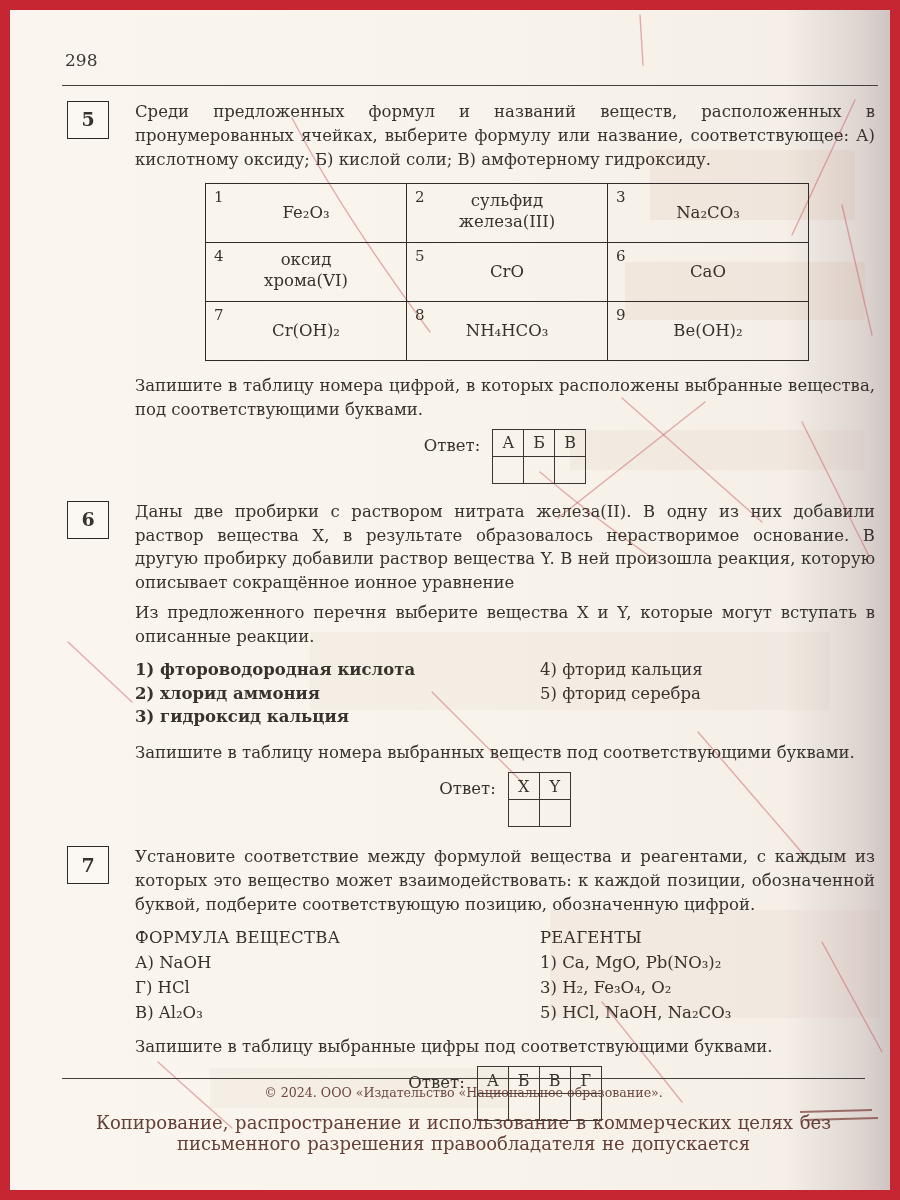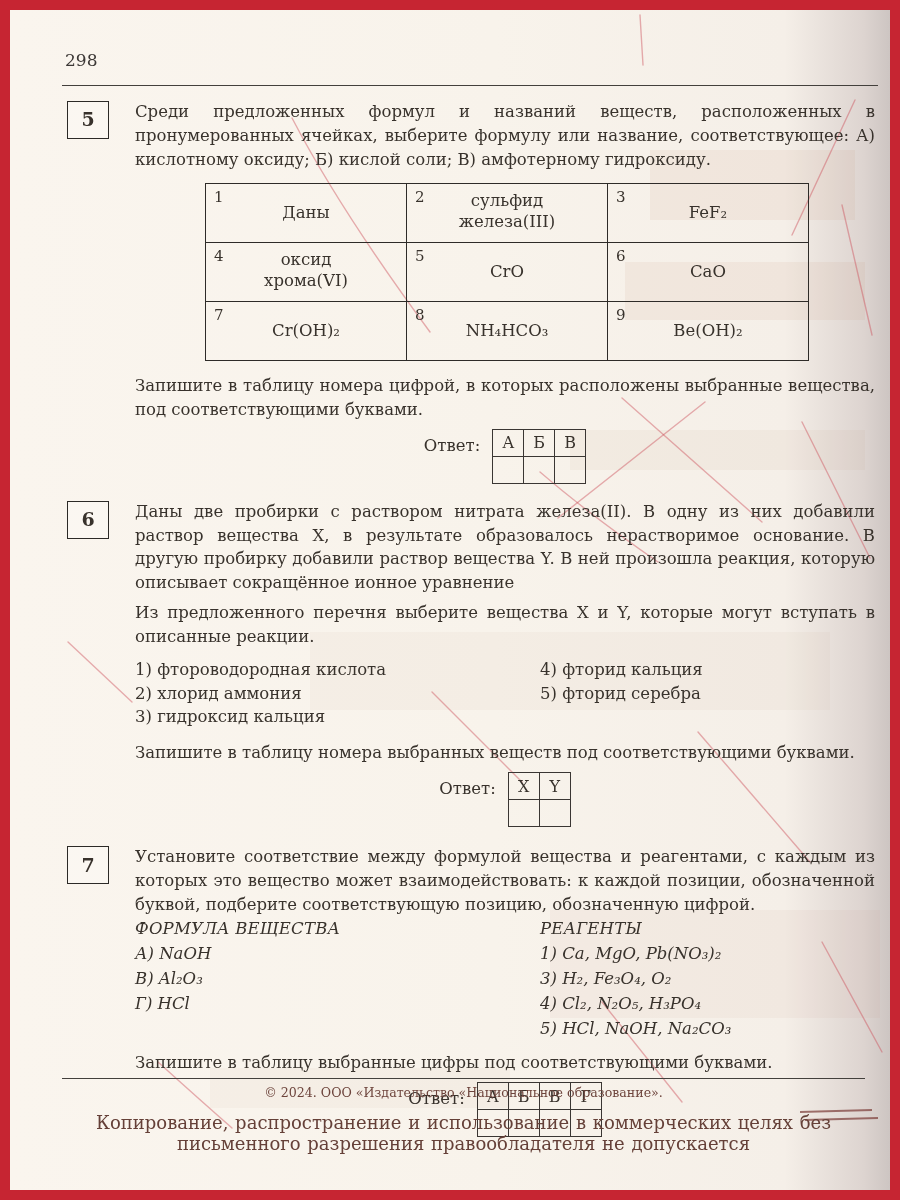--- a/index.html
+++ b/index.html
@@ -32,24 +32,24 @@
   }
   .cellnum{position:absolute;left:8px;top:3px;font-size:15px;}
   .cellval{display:inline-block;max-width:125px;line-height:1.25;}
   .instr{margin-top:13px;}
   .answer{display:flex;align-items:flex-start;margin-top:7px;justify-content:center;}
   .answer .alabel{margin-top:5px;}
   .atable{border-collapse:collapse;margin-left:12px;}
   .atable td{border:1.4px solid #3a3633;width:30px;height:26px;text-align:center;font-size:16px;padding:0;}
   .equation{text-align:center;margin:3px 0 2px 0;}
   .twocol{display:flex;margin-top:9px;}
-  .twocol .colL{width:405px;flex:0 0 405px;}
+  .twocol .colL{width:405px;flex:0 0 405px;font-weight:bold;}
   .opt{line-height:1.42;}
   .colhead{letter-spacing:.2px;}
-  .q7cols{display:flex;margin-top:0;font-style:italic;}
+  .q7cols{display:flex;margin-top:9px;}
   .q7cols .colL{width:405px;flex:0 0 405px;}
   .q7item{line-height:1.52;}
   .footer{position:absolute;left:52px;right:25px;bottom:36px;}
   .footer .frule{border-top:1.7px solid #43403c;}
   .fline1{margin-top:6px;text-align:center;font-size:12.6px;color:#6d443c;}
   .fline2{margin-top:12px;text-align:center;font-size:18px;color:#654038;word-spacing:1px;}
 </style>
 </head>
 <body>
 
@@ -91,23 +91,23 @@
   </div>
   <div class="rule"></div>
 
   <div class="question">
     <div class="qbox">5</div>
     <div class="jtext">Среди предложенных формул и названий веществ, расположенных в пронумерованных ячейках, выберите формулу или название, соответствующее: А) кислотному оксиду; Б) кислой соли; В) амфотерному гидроксиду.</div>
 
     <table class="q5table">
       <tbody>
         <tr>
-          <td><span class="cellnum">1</span><span class="cellval">Даны</span></td>
+          <td><span class="cellnum">1</span><span class="cellval">Fe₂O₃</span></td>
           <td><span class="cellnum">2</span><span class="cellval">сульфид железа(III)</span></td>
-          <td><span class="cellnum">3</span><span class="cellval">FeF₂</span></td>
+          <td><span class="cellnum">3</span><span class="cellval">Na₂CO₃</span></td>
         </tr>
         <tr>
           <td><span class="cellnum">4</span><span class="cellval">оксид хрома(VI)</span></td>
           <td><span class="cellnum">5</span><span class="cellval">CrO</span></td>
           <td><span class="cellnum">6</span><span class="cellval">CaO</span></td>
         </tr>
         <tr>
           <td><span class="cellnum">7</span><span class="cellval">Cr(OH)₂</span></td>
           <td><span class="cellnum">8</span><span class="cellval">NH₄HCO₃</span></td>
           <td><span class="cellnum">9</span><span class="cellval">Be(OH)₂</span></td>
@@ -173,28 +173,27 @@
   </div>
 
   <div class="question" style="margin-top:18px;">
     <div class="qbox">7</div>
     <div class="jtext">Установите соответствие между формулой вещества и реагентами, с каждым из которых это вещество может взаимодействовать: к каждой позиции, обозначенной буквой, подберите соответствующую позицию, обозначенную цифрой.</div>
 
     <div class="q7cols">
       <div class="colL">
         <div class="colhead">ФОРМУЛА ВЕЩЕСТВА</div>
         <div class="q7item">А) NaOH</div>
+        <div class="q7item">Г) HCl</div>
         <div class="q7item">В) Al₂O₃</div>
-        <div class="q7item">Г) HCl</div>
       </div>
       <div>
         <div class="colhead">РЕАГЕНТЫ</div>
         <div class="q7item">1) Ca, MgO, Pb(NO₃)₂</div>
         <div class="q7item">3) H₂, Fe₃O₄, O₂</div>
-        <div class="q7item">4) Cl₂, N₂O₅, H₃PO₄</div>
         <div class="q7item">5) HCl, NaOH, Na₂CO₃</div>
       </div>
     </div>
 
     <div class="instr" style="margin-top:10px;">Запишите в таблицу выбранные цифры под соответствующими буквами.</div>
 
     <div class="answer">
       <span class="alabel">Ответ:</span>
       <table class="atable">
         <tbody>

